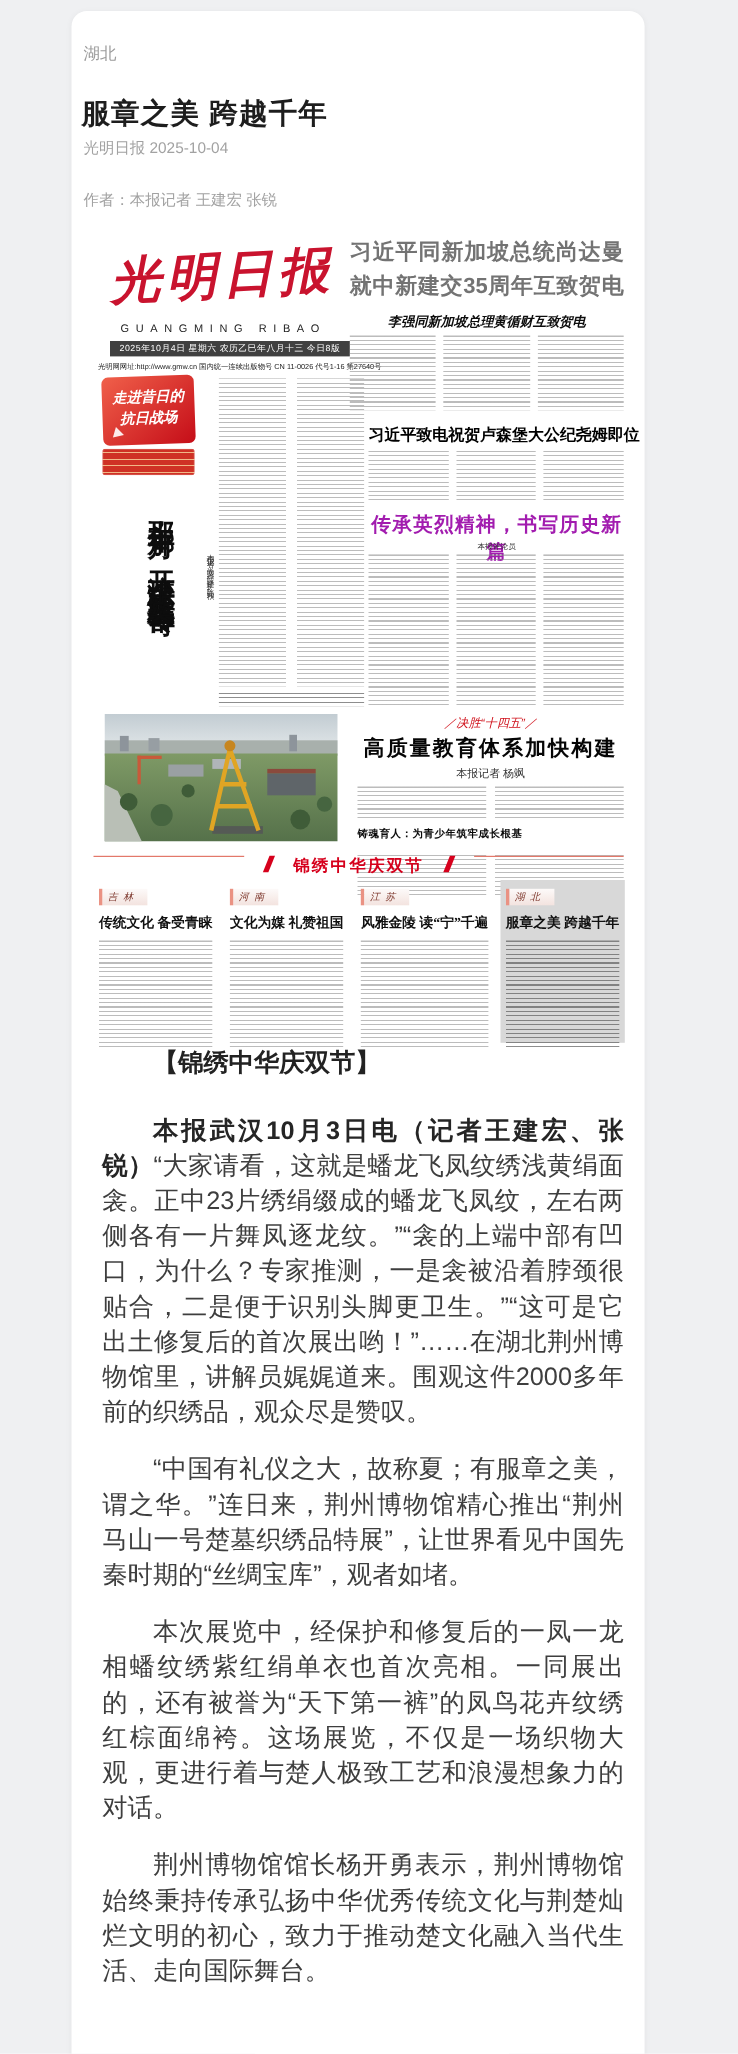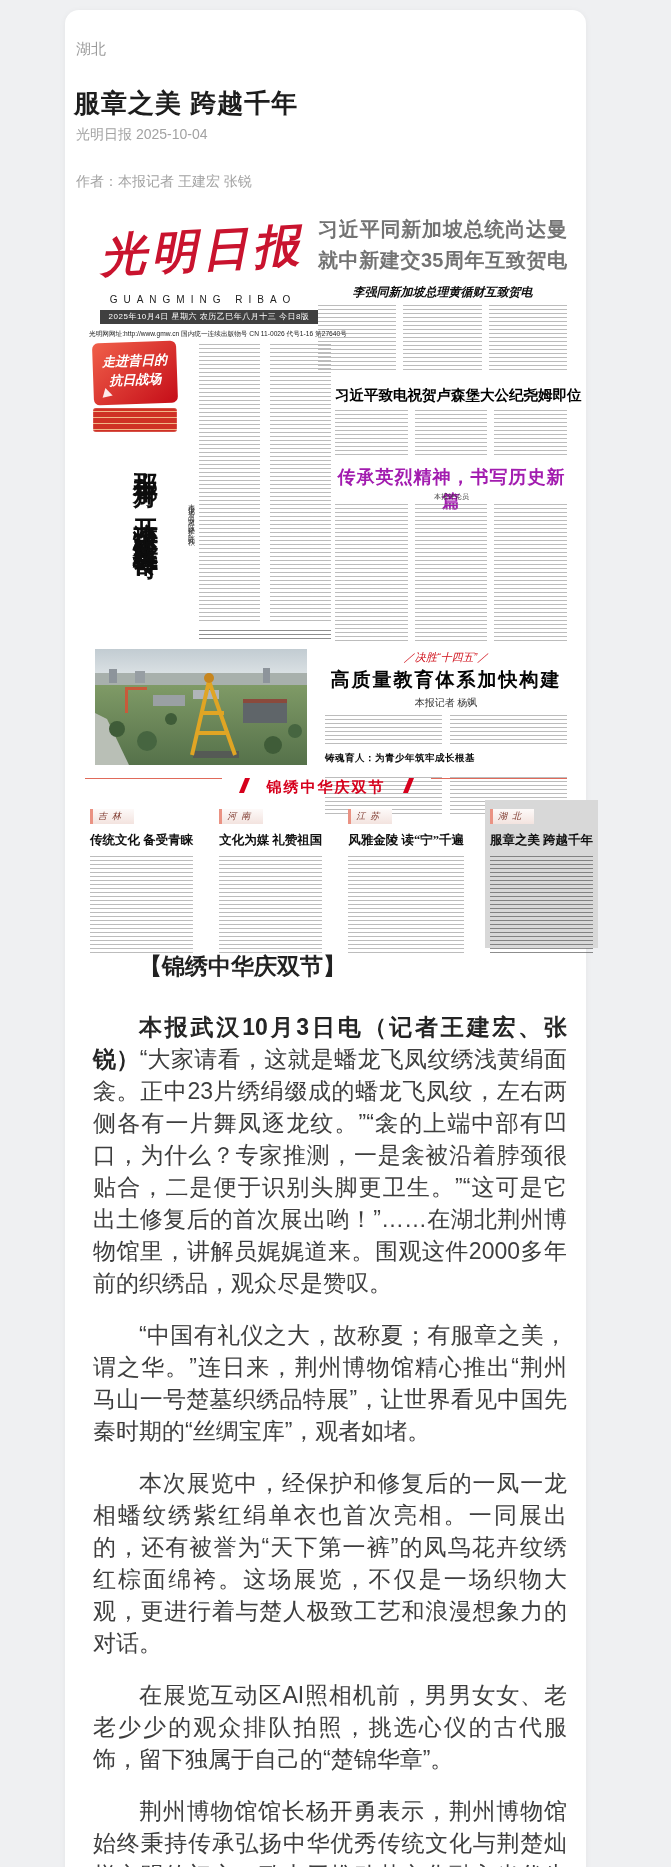--- a/index.html
+++ b/index.html
@@ -67,21 +67,21 @@
   .edu-cols > div{flex:1;height:32px;}
   .edu-sub{font-size:9.5px;font-weight:700;color:#0a0a0a;margin:5px 0 12px;letter-spacing:.5px;}
   .edu-cols2{display:flex;gap:8px;}
   .edu-cols2 > div{flex:1;height:40px;}
 
   .banner{position:absolute;left:0;top:576px;width:482px;display:flex;align-items:flex-start;gap:20px;}
   .banner .line{flex:1;border-top:1px solid #e06a5a;}
   .banner .slash{width:5px;height:15px;background:#d6001c;transform:skewX(-22deg);}
   .banner .txt{color:#d6001c;font-weight:800;font-size:15px;letter-spacing:2px;font-family:"Liberation Sans",sans-serif;white-space:nowrap;}
 
-  .regions{position:absolute;left:0;top:598px;width:482px;height:148px;display:flex;gap:16px;}
+  .regions{position:absolute;left:0;top:598px;width:482px;height:148px;display:flex;gap:6px;}
   .region{flex:1;padding:5px 5px 0;box-sizing:border-box;}
   .region.hl{background:#d8d8d8;}
   .rlabel{display:inline-block;border-left:3px solid #ea9283;background:linear-gradient(#fdfaf9,#f3e3df);
           font-size:9px;letter-spacing:5px;color:#7c352a;padding:1px 8px 1px 5px;font-style:italic;}
   .rhead{font-weight:700;font-size:12.5px;color:#101010;text-align:center;margin:8px 0 7px;white-space:nowrap;}
   .rbody{height:100px;}
 
   
   .article{position:absolute;left:28px;top:940px;width:474px;font-size:23px;line-height:32px;
            color:#3e3e3e;text-align:justify;}
@@ -225,17 +225,16 @@
         <div class="rbody npd"></div>
       </div>
     </div>
   </div>
 
   <div class="article">
     <div class="heading">【锦绣中华庆双节】</div>
     <p><span class="lead">本报武汉10月3日电（记者王建宏、张锐）</span><span>“大家请看，这就是蟠龙飞凤纹绣浅黄绢面衾。正中23片绣绢缀成的蟠龙飞凤纹，左右两侧各有一片舞凤逐龙纹。”“衾的上端中部有凹口，为什么？专家推测，一是衾被沿着脖颈很贴合，二是便于识别头脚更卫生。”“这可是它出土修复后的首次展出哟！”……在湖北荆州博物馆里，讲解员娓娓道来。围观这件2000多年前的织绣品，观众尽是赞叹。</span></p>
     <p>“中国有礼仪之大，故称夏；有服章之美，谓之华。”连日来，荆州博物馆精心推出“荆州马山一号楚墓织绣品特展”，让世界看见中国先秦时期的“丝绸宝库”，观者如堵。</p>
     <p>本次展览中，经保护和修复后的一凤一龙相蟠纹绣紫红绢单衣也首次亮相。一同展出的，还有被誉为“天下第一裤”的凤鸟花卉纹绣红棕面绵袴。这场展览，不仅是一场织物大观，更进行着与楚人极致工艺和浪漫想象力的对话。</p>
-    <p>在展览互动区AI照相机前，男男女女、老老少少的观众排队拍照，挑选心仪的古代服饰，留下独属于自己的“楚锦华章”。</p>
     <p>荆州博物馆馆长杨开勇表示，荆州博物馆始终秉持传承弘扬中华优秀传统文化与荆楚灿烂文明的初心，致力于推动楚文化融入当代生活、走向国际舞台。</p>
   </div>
 
 </div>
 
 </body></html>

